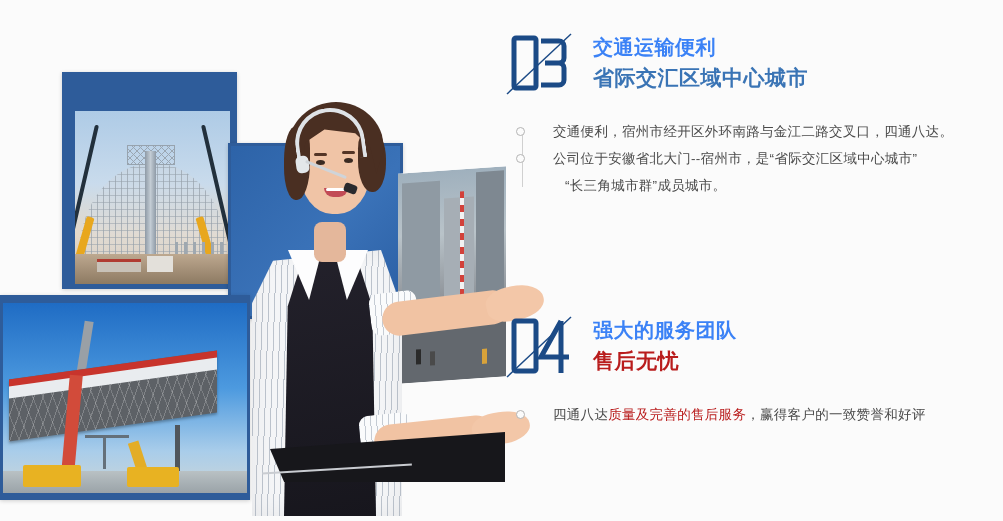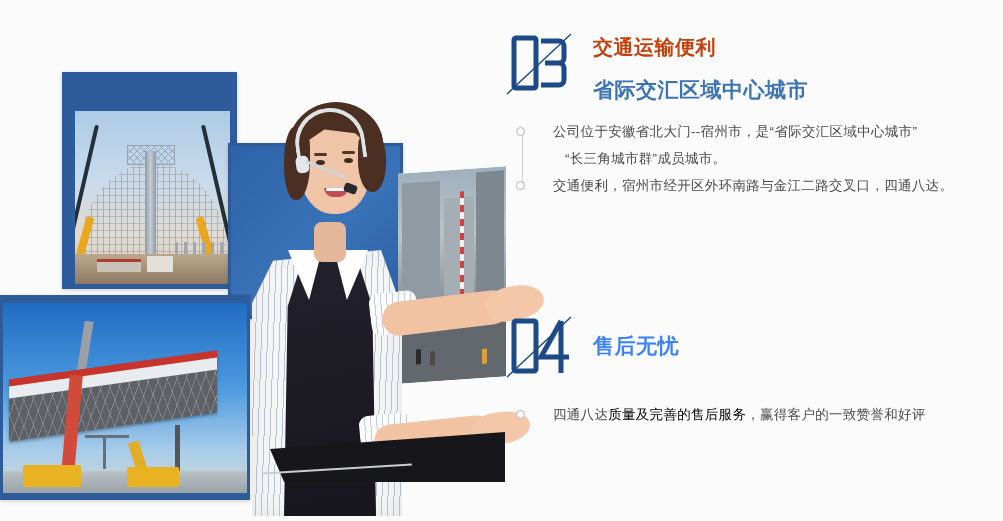--- a/index.html
+++ b/index.html
@@ -217,43 +217,43 @@
   .block-03 { top:30px; }
   .block-04 { top:313px; }
 
   .head-row { position:relative; height:78px; }
 
   .num-badge { position:absolute; left:0; top:0; width:80px; height:70px; }
   .num-badge svg { display:block; }
 
   .head-texts { position:absolute; left:88px; top:4px; }
   .title-main {
-    font-size:20px; font-weight:bold; color:#c2410c; letter-spacing:.5px;
+    font-size:20px; font-weight:bold; color:#3b82f6; letter-spacing:.5px;
     line-height:1.35; white-space:nowrap;font-family:Liberation Serif, serif;
   }
   .title-sub {
     font-size:21px; font-weight:bold; letter-spacing:.5px;
-    line-height:1.4; white-space:nowrap; margin-top:14px;
+    line-height:1.4; white-space:nowrap; margin-top:2px;
   }
 
   .bullets { position:relative; margin-top:10px; padding-left:48px; }
   .bullet-rail {
     position:absolute; left:17px; top:10px; bottom:12px; width:1px; background:#d0d0d0;
   }
   .bullet {
     position:relative; display:flex; align-items:flex-start;
     font-size:13.5px; color:#4a4a4a; line-height:2.0; letter-spacing:.3px;
   }
   .bullet .dot {
     position:absolute; left:-37px; top:9px; width:9px; height:9px;
     border:1px solid #b4b4b4; border-radius:50%; background:#fbfbfb;
   }
   .bullet .btext { white-space:nowrap; }
   .bullet .btext .cont { display:block; padding-left:12px; }
-  .hl-red { color:#000000; }
+  .hl-red { color:#b91c1c; }
 </style>
 </head>
 <body>
 
 <div class="stage">
 
   <div class="photo-collage">
 
     <div class="photo1">
       <div class="photo1-inner">
@@ -354,48 +354,49 @@
         <div class="title-sub" style="color:#3a74b5">省际交汇区域中心城市</div>
       </div>
     </div>
 
     <div class="bullets">
       <div class="bullet-rail"></div>
 
       <div class="bullet">
         <span class="dot"></span>
         <span class="btext">
-          <span>公司位于安徽省北大门--宿州市，是“省际交汇区域中心城市”</span>
-          <span class="cont">“长三角城市群”成员城市。</span>
+          <span>交通便利，宿州市经开区外环南路与金江二路交叉口，四通八达。</span>
         </span>
       </div>
 
       <div class="bullet">
         <span class="dot"></span>
         <span class="btext">
-          <span>交通便利，宿州市经开区外环南路与金江二路交叉口，四通八达。</span>
+          <span>公司位于安徽省北大门--宿州市，是“省际交汇区域中心城市”</span>
+          <span class="cont">“长三角城市群”成员城市。</span>
         </span>
       </div>
     </div>
   </div>
 
   <div class="block block-04">
     <div class="head-row">
 
       <div class="num-badge">
         <svg width="80" height="70" viewBox="0 0 80 70" aria-hidden="true">
           <line x1="2" y1="64" x2="66" y2="4" stroke="#1b4a86" stroke-width="1.4"></line>
           <rect x="9" y="8" width="22" height="50" rx="2" fill="none" stroke="#1b4a86" stroke-width="5"></rect>
           <path d="M56 8 L36 44 H64" fill="none" stroke="#1b4a86" stroke-width="5" stroke-linejoin="miter"></path>
           <line x1="56" y1="8" x2="56" y2="60" stroke="#1b4a86" stroke-width="5"></line>
         </svg>
       </div>
 
       <div class="head-texts">
-        <div class="title-sub" style="color:#3b82f6">售后无忧</div>
+        <div class="title-main">强大的服务团队</div>
+        <div class="title-sub" style="color:#b91c1c">售后无忧</div>
       </div>
     </div>
 
     <div class="bullets">
       <div class="bullet-rail"></div>
 
 
       <div class="bullet">
         <span class="dot"></span>
         <span class="btext">

